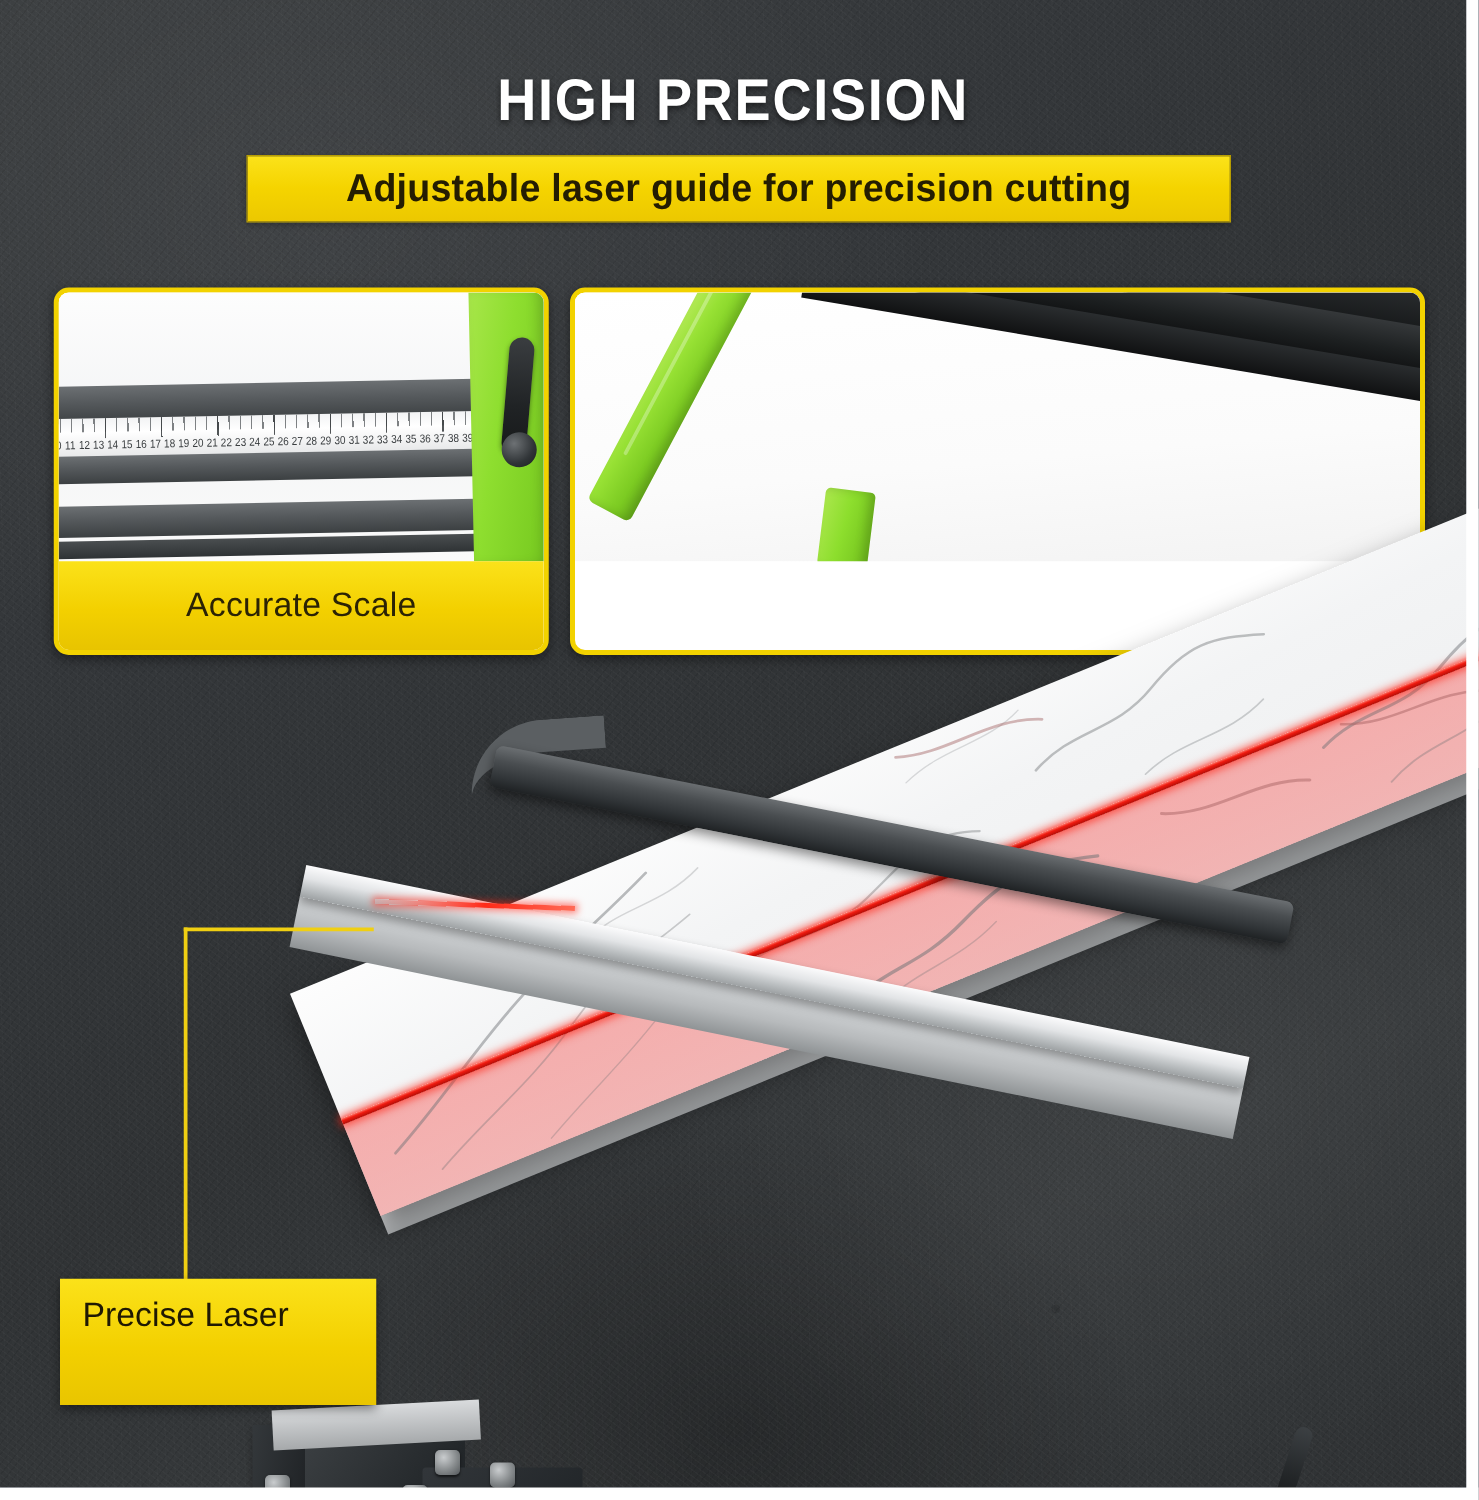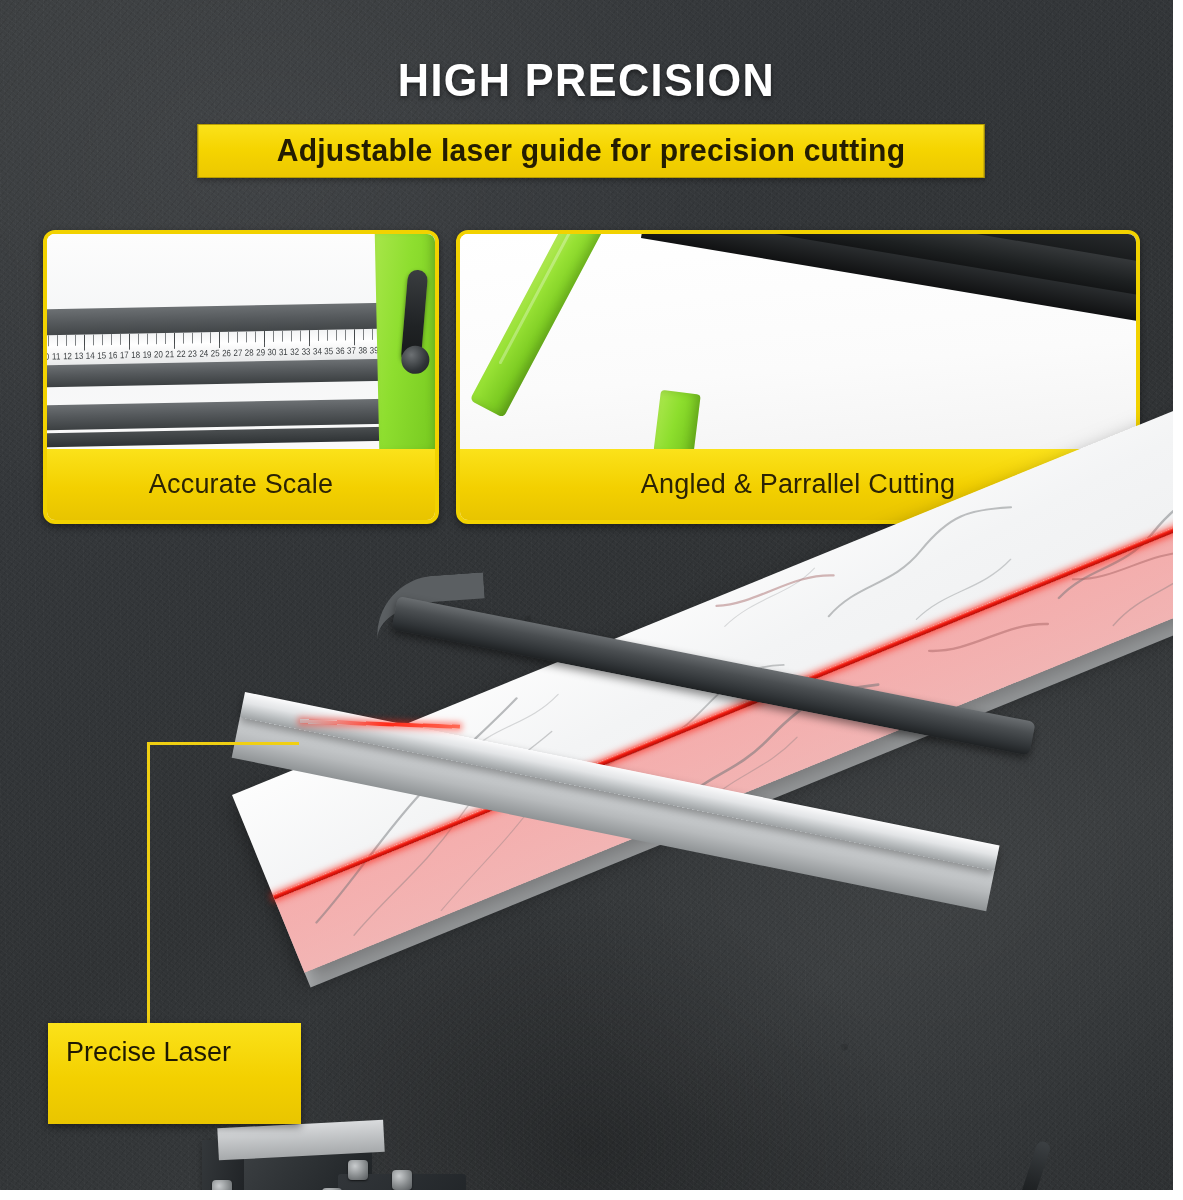--- a/index.html
+++ b/index.html
@@ -368,21 +368,20 @@
 
   <div class="panel" id="panel-angle">
     <div class="panel-photo">
       <div class="ang-bg"></div>
       <div class="blk-rail"></div>
       <div class="blk-rail2"></div>
       <div class="blk-rail3"></div>
       <div class="g-arm"></div>
       <div class="g-foot"></div>
     </div>
-    <div class="panel-cap">Angled &amp; Parrallel Cutting</div>
   </div>
 
   <div class="scene">
 
     <div class="tile-edge"></div>
     <div class="tile">
       <div class="veins">
         <svg width="1040" height="192" viewBox="0 0 1040 192" aria-hidden="true">
           <g stroke="#6d7174" fill="none" stroke-linecap="round">
             <path d="M30 150 C 90 120, 120 96, 175 70 S 250 40, 300 18" stroke-width="2.2" opacity=".55"></path>

